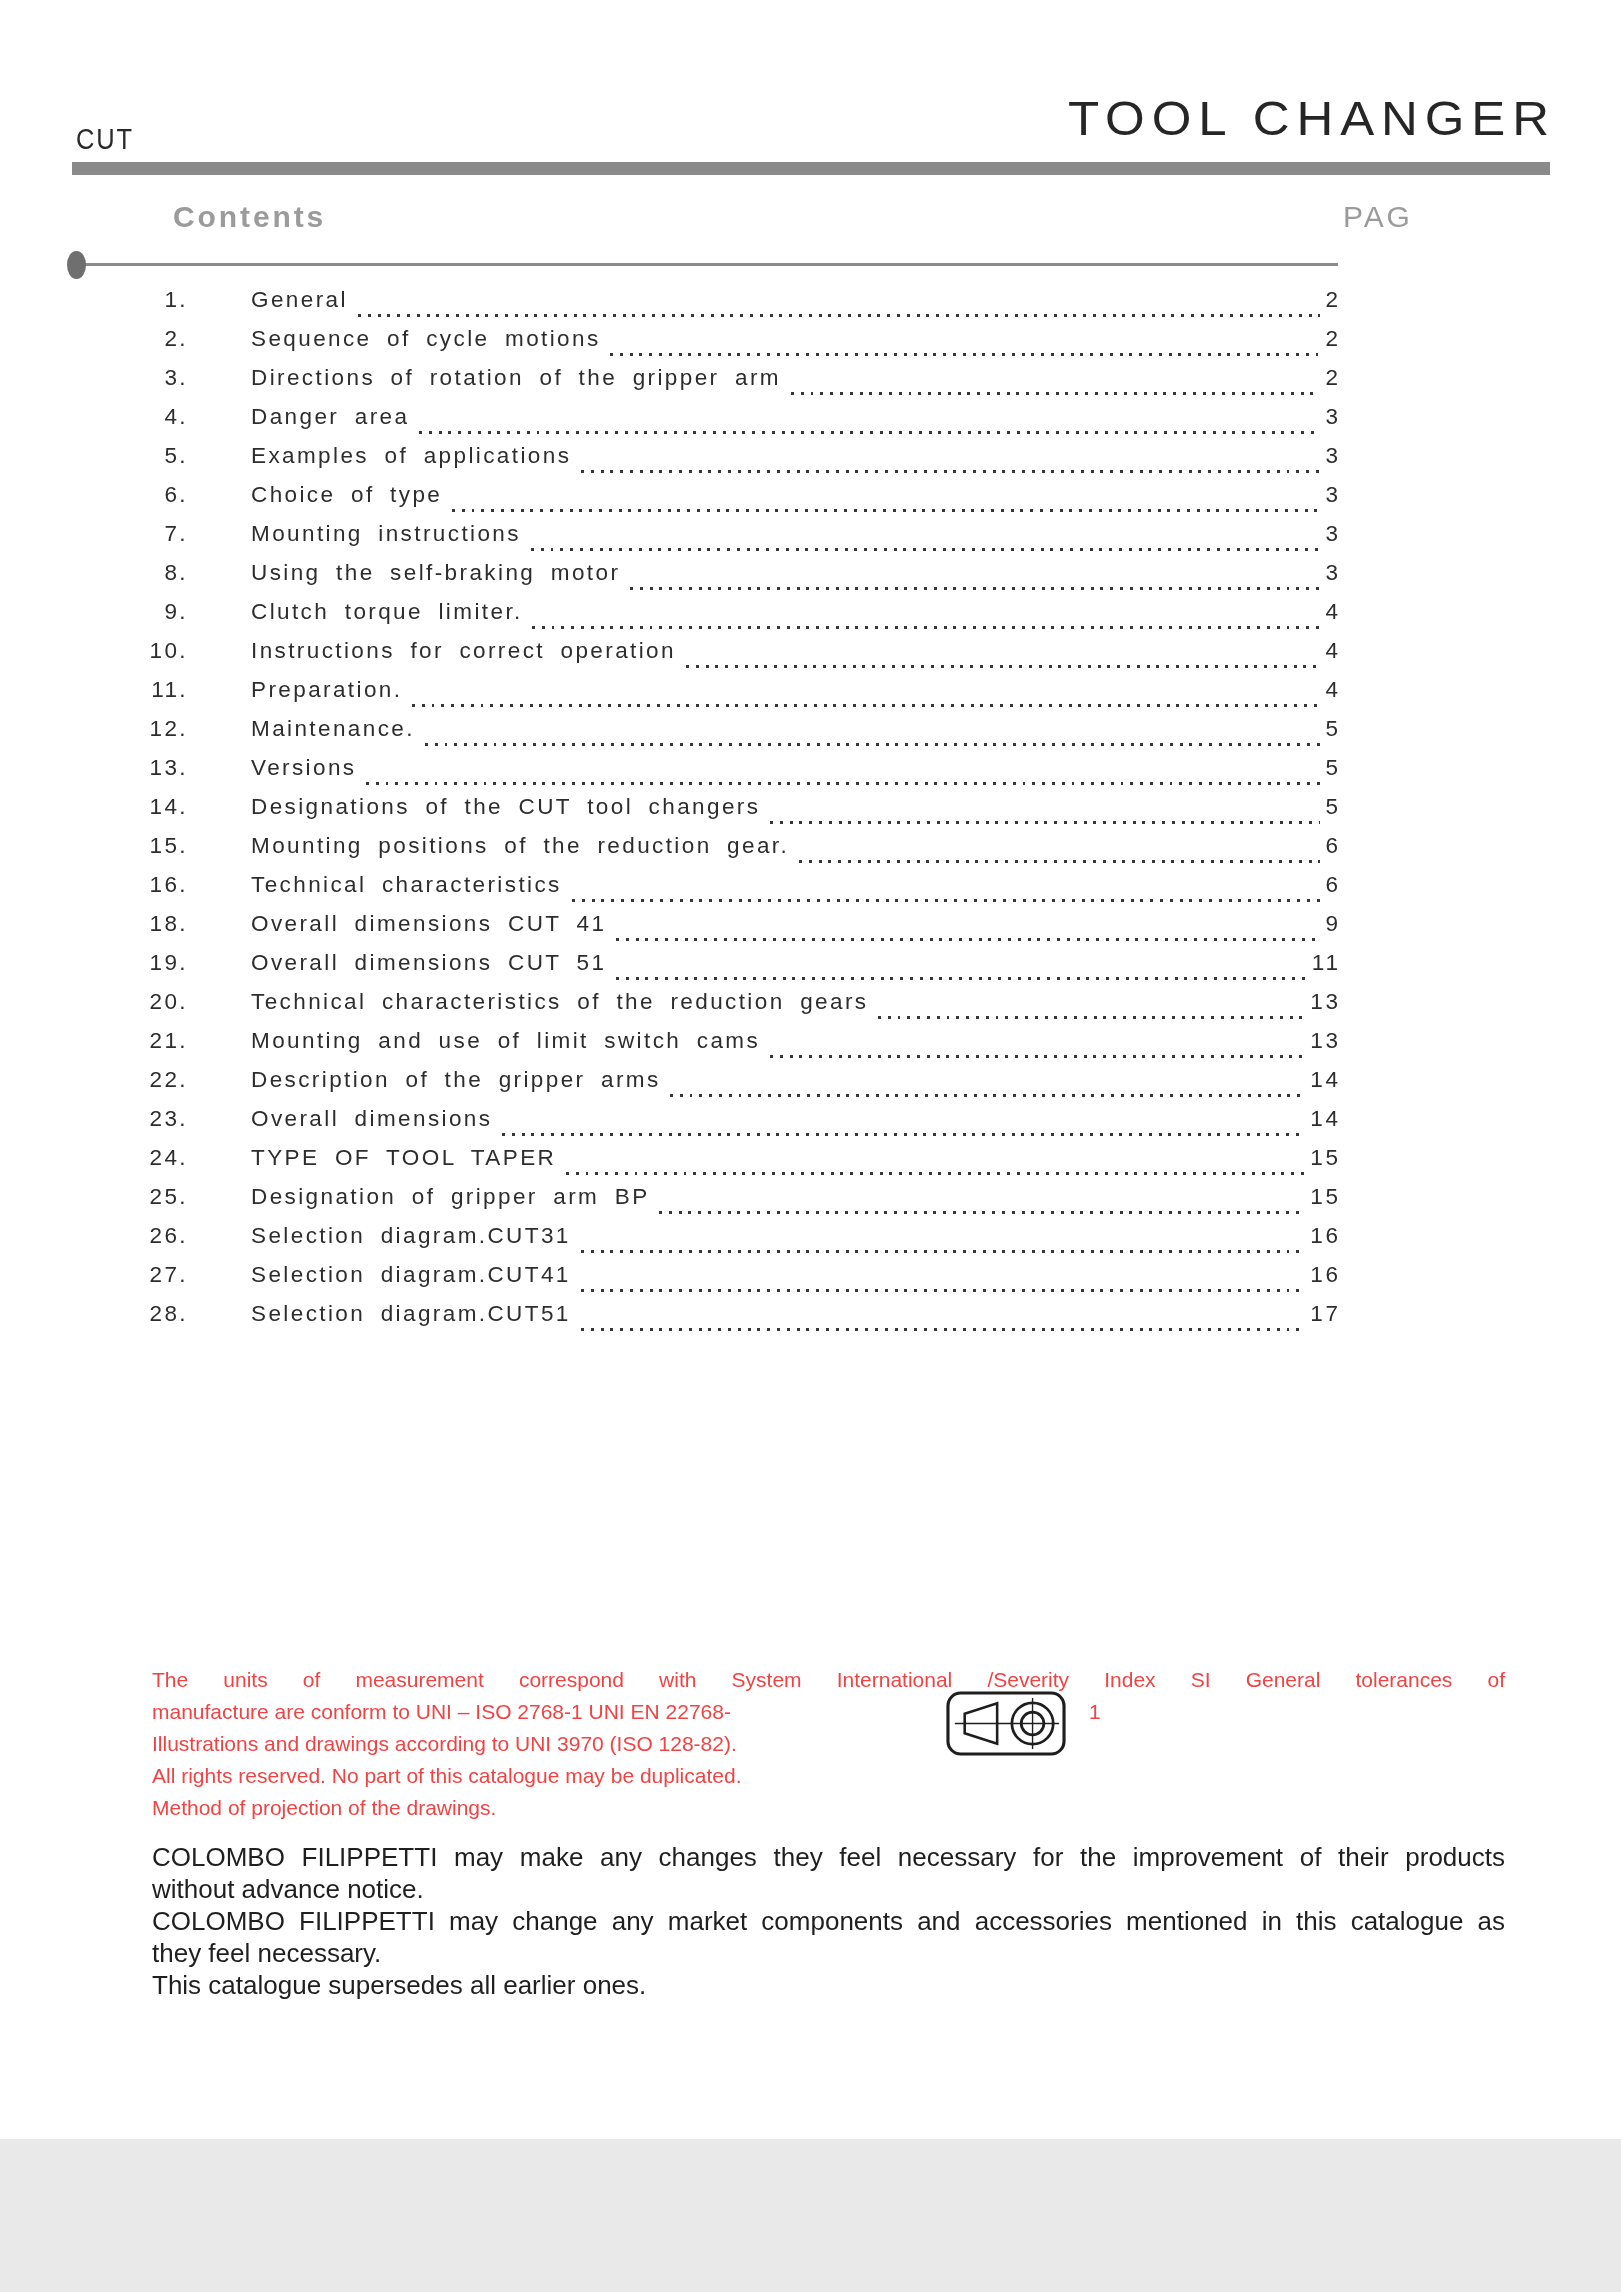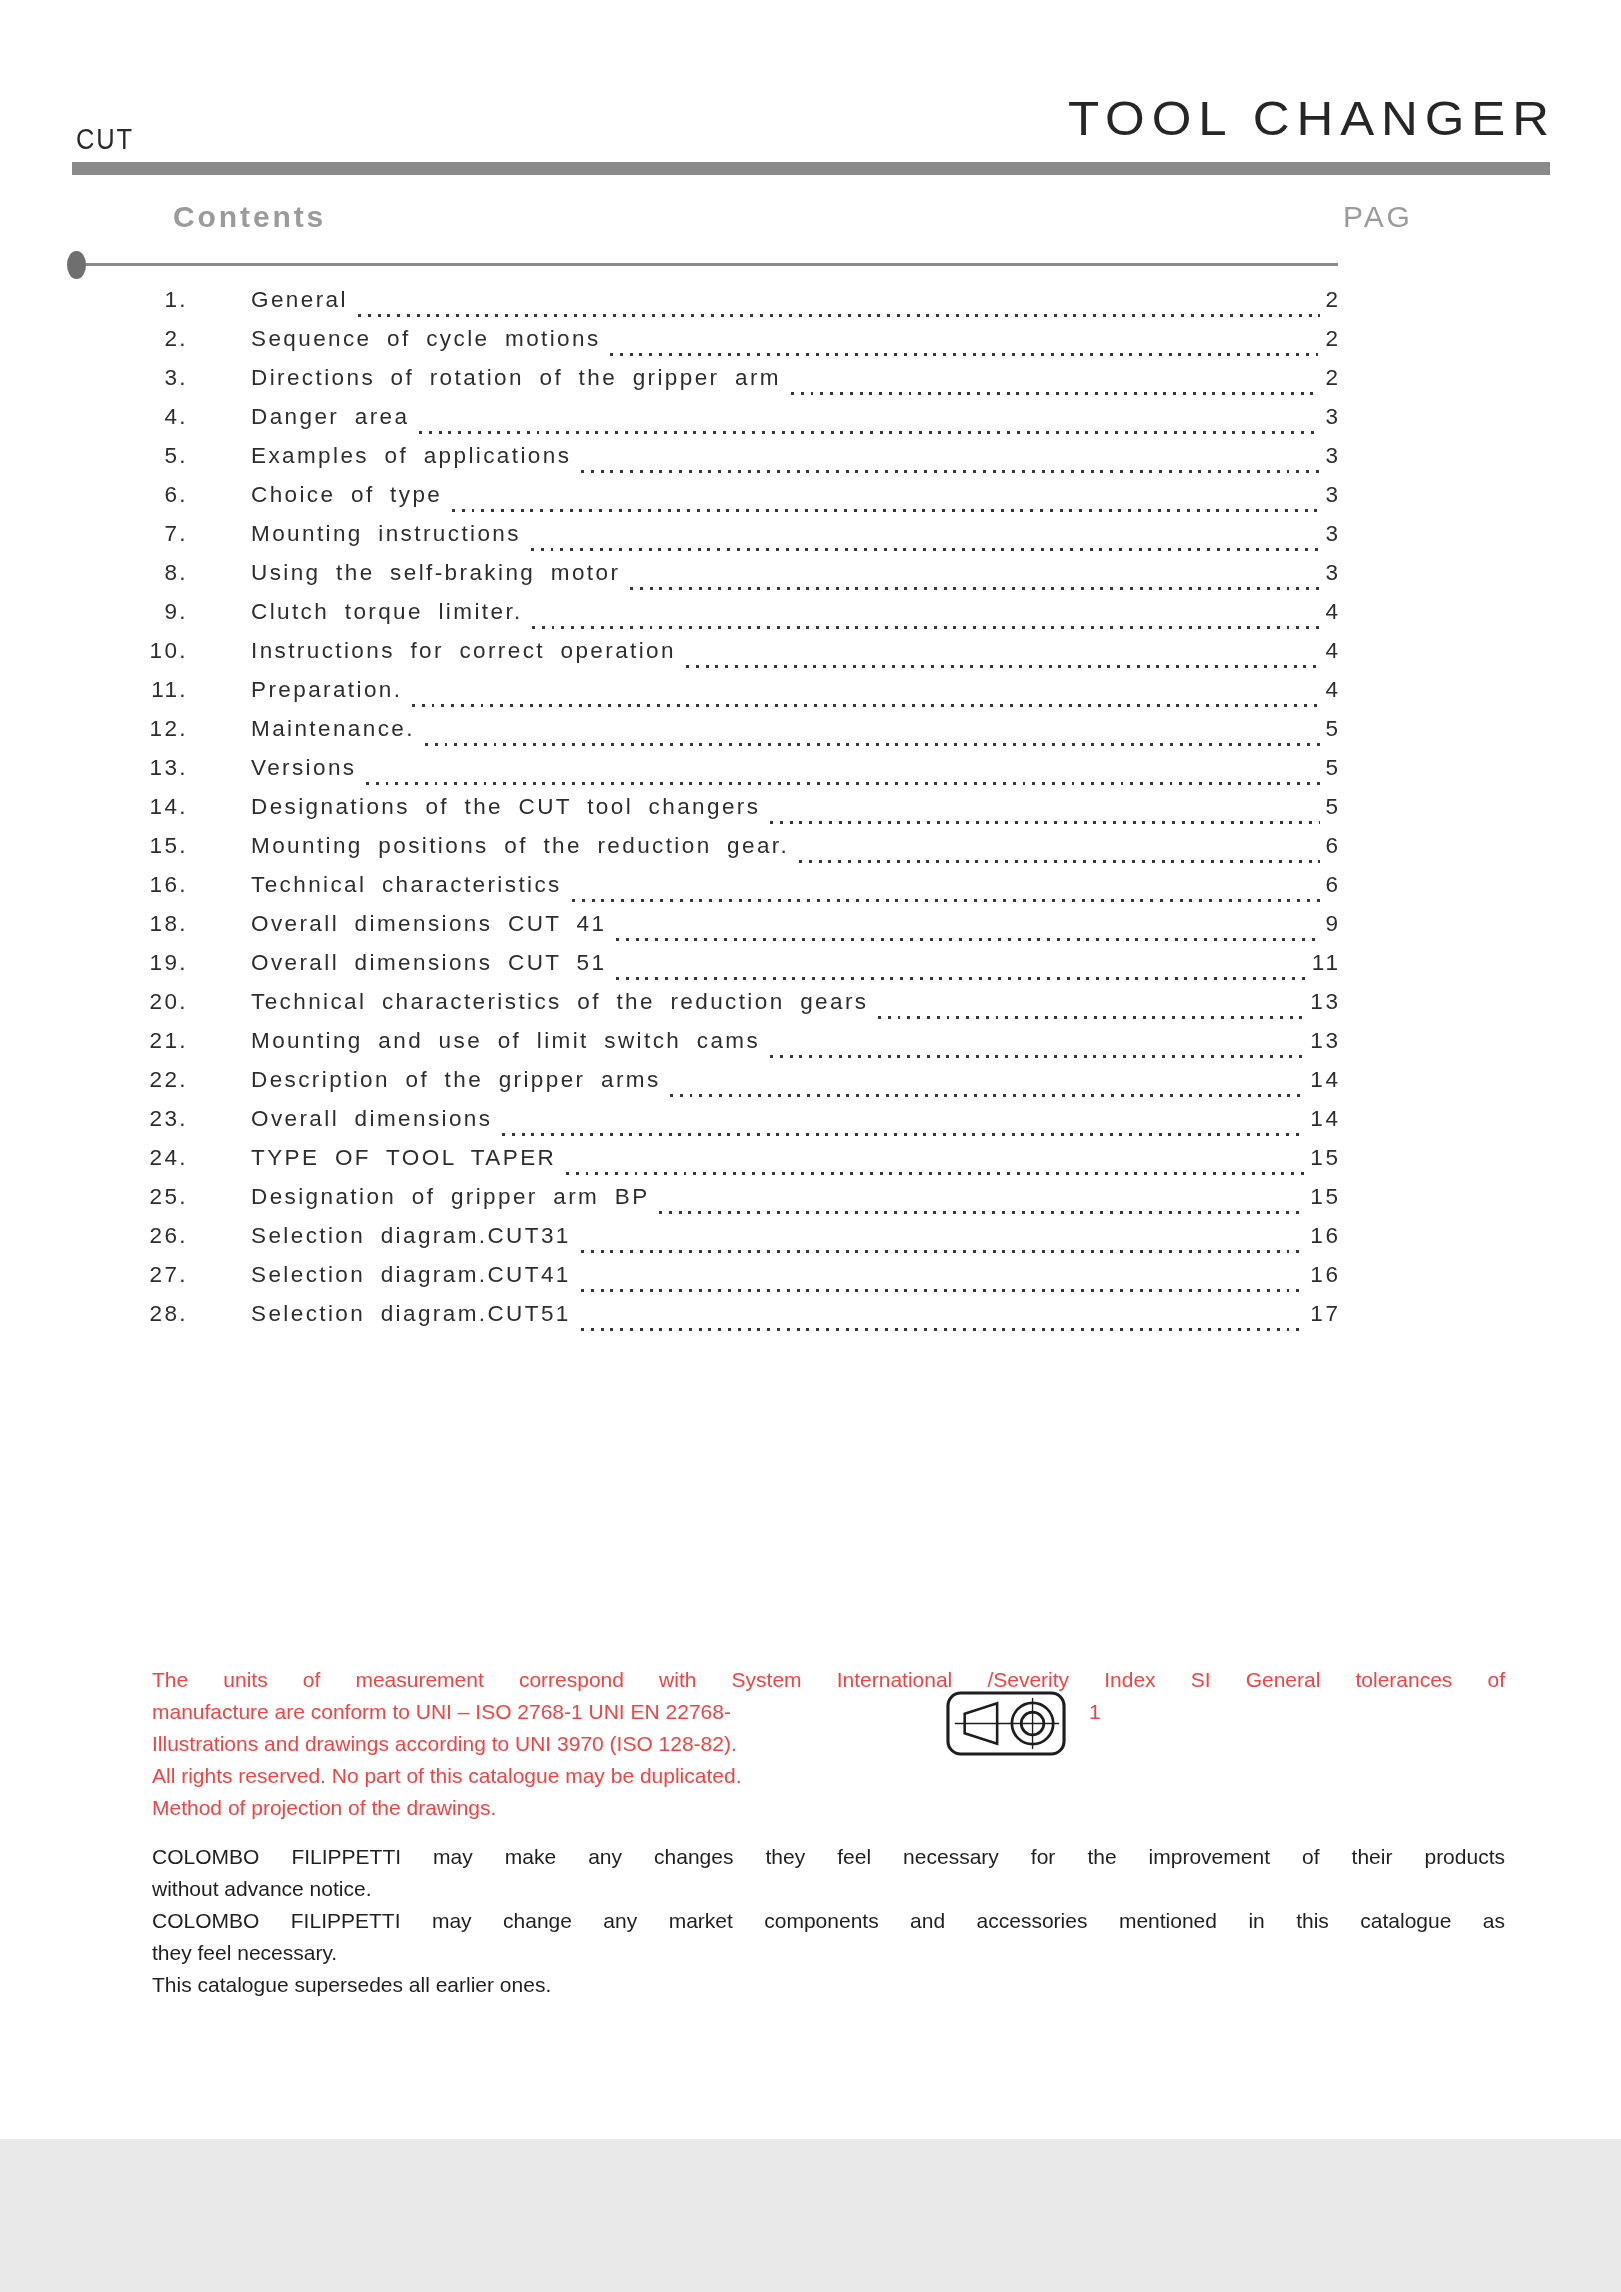--- a/index.html
+++ b/index.html
@@ -35,21 +35,21 @@
   .toc-row{display:flex;align-items:baseline;height:39px;letter-spacing:2.4px;word-spacing:6.9px;color:#2d2d2d;}
   .toc-num{flex:0 0 45px;text-align:right;}
   .toc-title{margin-left:63px;white-space:nowrap;}
   .toc-leader{
     flex:1 1 auto;align-self:flex-end;height:2.9px;margin:0 5.9px 8.8px 9.8px;
     background-image:repeating-linear-gradient(to right,#363636 0 2.9px,transparent 2.9px 9.8px);
   }
   .toc-page{flex:0 0 auto;text-align:right;letter-spacing:2.9px;}
   
   .notes{position:absolute;left:152px;top:1664px;width:1353px;font-size:21px;line-height:32px;color:#ef4444;}
-  .colombo{position:absolute;left:152px;top:1841px;width:1353px;font-size:21px;line-height:32px;color:#1f1f1f;}
+  .colombo{position:absolute;left:152px;top:1841px;width:1353px;font-size:26px;line-height:32px;color:#1f1f1f;}
   .para-line{position:relative;white-space:nowrap;}
   .para-line.justify{white-space:normal;text-align:justify;text-align-last:justify;}
   .line-marker{position:absolute;left:937px;top:0;}
   
   .projection-icon{position:absolute;left:946px;top:1691px;width:120px;height:65px;}
   
   .footer-bar{
     position:absolute;left:1064px;top:2178px;width:442px;height:45px;
     background:linear-gradient(90deg,rgba(255,255,255,0) 0%,#dcdcdc 16%,#c6c6c6 36%,#999999 58%,#4c4c4c 82%,#131313 100%);
   }

